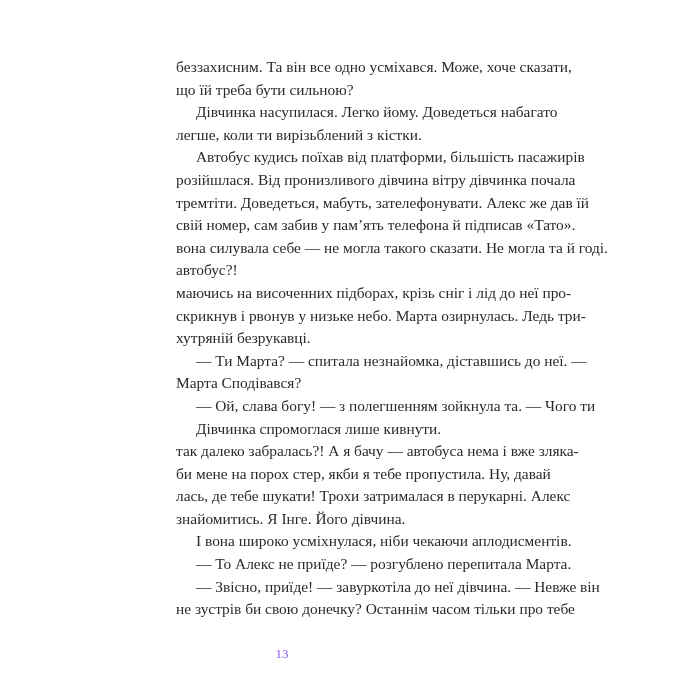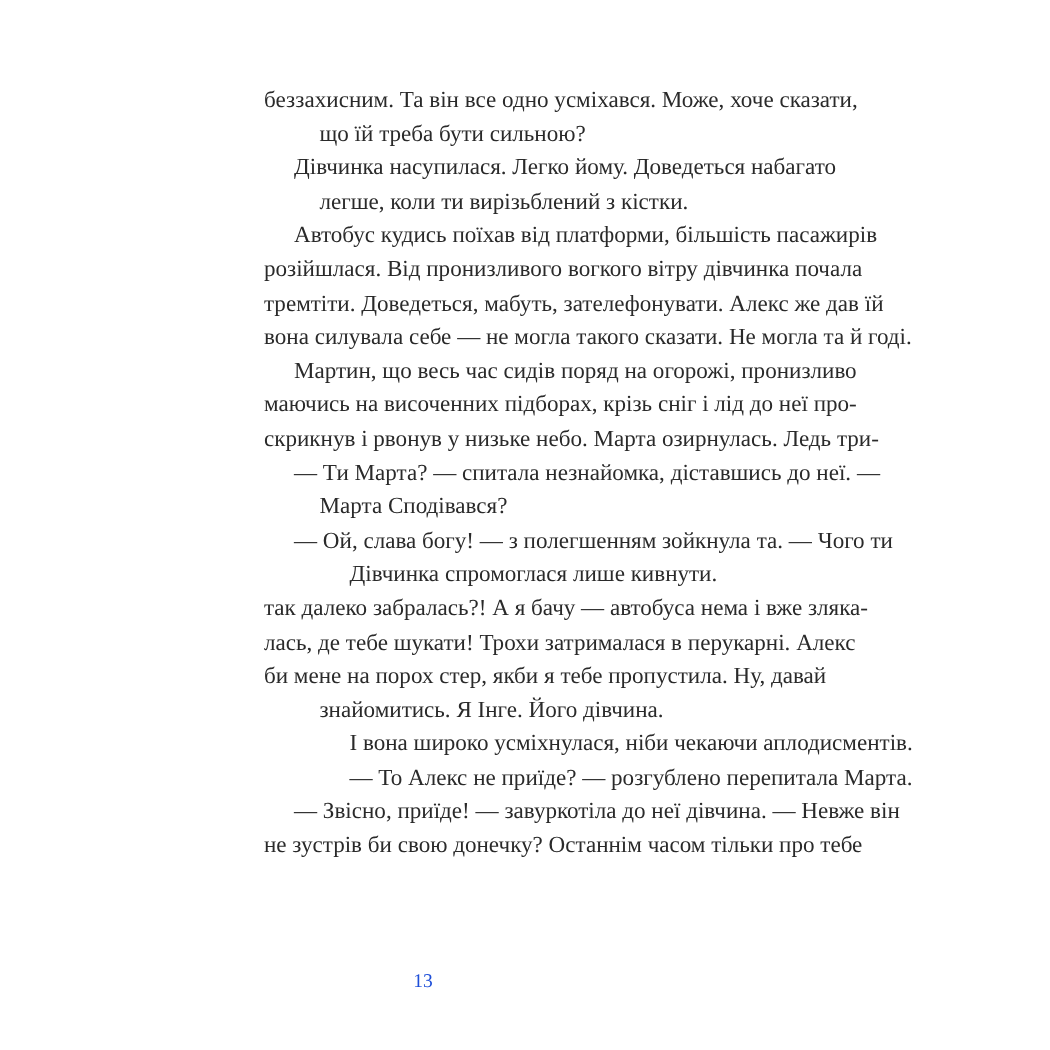--- a/index.html
+++ b/index.html
@@ -5,49 +5,51 @@
   html, body { margin:0; padding:0; background:#ffffff; }
   body { width:700px; height:700px; position:relative; overflow:hidden; }
   .page { position:absolute; left:0; top:0; width:700px; height:700px; background:#fff; }
   .text-block {
     position:absolute; left:176px; top:56px; width:348px;
     font-family:"Liberation Serif", "DejaVu Serif", serif;
     font-size:15.4px; line-height:22.6px; color:#2a2a2a;
   }
   .line { display:block; white-space:nowrap; text-align:justify; text-align-last:justify; height:22.6px; overflow:visible; }
   .line.indent { padding-left:20px; }
-  .line.last { text-align-last:left;margin-left:37px; }
+  .line.last { text-align-last:left; }
   .page-number {
     position:absolute; left:0; width:564px; top:646px; text-align:center;
-    font-family:"Liberation Serif", "DejaVu Serif", serif; font-size:13px; color:#1d4ed8;
+    font-family:"Liberation Serif", "DejaVu Serif", serif; font-size:13px; color:#8b5cf6;
   }
 </style>
 </head>
 <body>
 
 <div class="page">
   <div class="text-block" id="text-block">
       <span class="line">беззахисним. Та він все одно усміхався. Може, хоче сказати,</span>
       <span class="line last">що їй треба бути сильною?</span>
       <span class="line indent">Дівчинка насупилася. Легко йому. Доведеться набагато</span>
       <span class="line last">легше, коли ти вирізьблений з кістки.</span>
       <span class="line indent">Автобус кудись поїхав від платформи, більшість пасажирів</span>
-      <span class="line">розійшлася. Від пронизливого вогкого вітру дівчинка почала</span>
+      <span class="line">розійшлася. Від пронизливого дівчина вітру дівчинка почала</span>
       <span class="line">тремтіти. Доведеться, мабуть, зателефонувати. Алекс же дав їй</span>
+      <span class="line">свій номер, сам забив у пам’ять телефона й підписав «Тато».</span>
       <span class="line">вона силувала себе — не могла такого сказати. Не могла та й годі.</span>
-      <span class="line indent">Мартин, що весь час сидів поряд на огорожі, пронизливо</span>
+      <span class="line last">автобус?!</span>
       <span class="line">маючись на височенних підборах, крізь сніг і лід до неї про-</span>
       <span class="line">скрикнув і рвонув у низьке небо. Марта озирнулась. Ледь три-</span>
+      <span class="line last">хутряній безрукавці.</span>
       <span class="line indent">— Ти Марта? — спитала незнайомка, діставшись до неї. —</span>
       <span class="line last">Марта Сподівався?</span>
       <span class="line indent">— Ой, слава богу! — з полегшенням зойкнула та. — Чого ти</span>
       <span class="line indent last">Дівчинка спромоглася лише кивнути.</span>
       <span class="line">так далеко забралась?! А я бачу — автобуса нема і вже зляка-</span>
+      <span class="line">би мене на порох стер, якби я тебе пропустила. Ну, давай</span>
       <span class="line">лась, де тебе шукати! Трохи затрималася в перукарні. Алекс</span>
-      <span class="line">би мене на порох стер, якби я тебе пропустила. Ну, давай</span>
       <span class="line last">знайомитись. Я Інге. Його дівчина.</span>
       <span class="line indent last">І вона широко усміхнулася, ніби чекаючи аплодисментів.</span>
       <span class="line indent last">— То Алекс не приїде? — розгублено перепитала Марта.</span>
       <span class="line indent">— Звісно, приїде! — завуркотіла до неї дівчина. — Невже він</span>
       <span class="line">не зустрів би свою донечку? Останнім часом тільки про тебе</span>
     </div>
   <div class="page-number">13</div>
 </div>
 
 </body></html>

